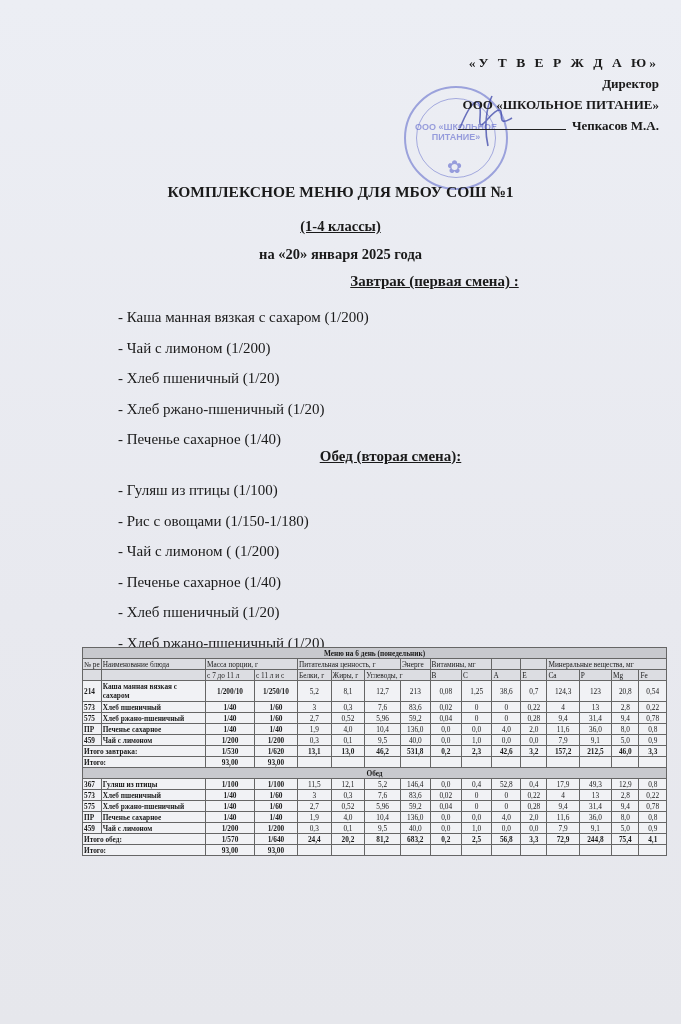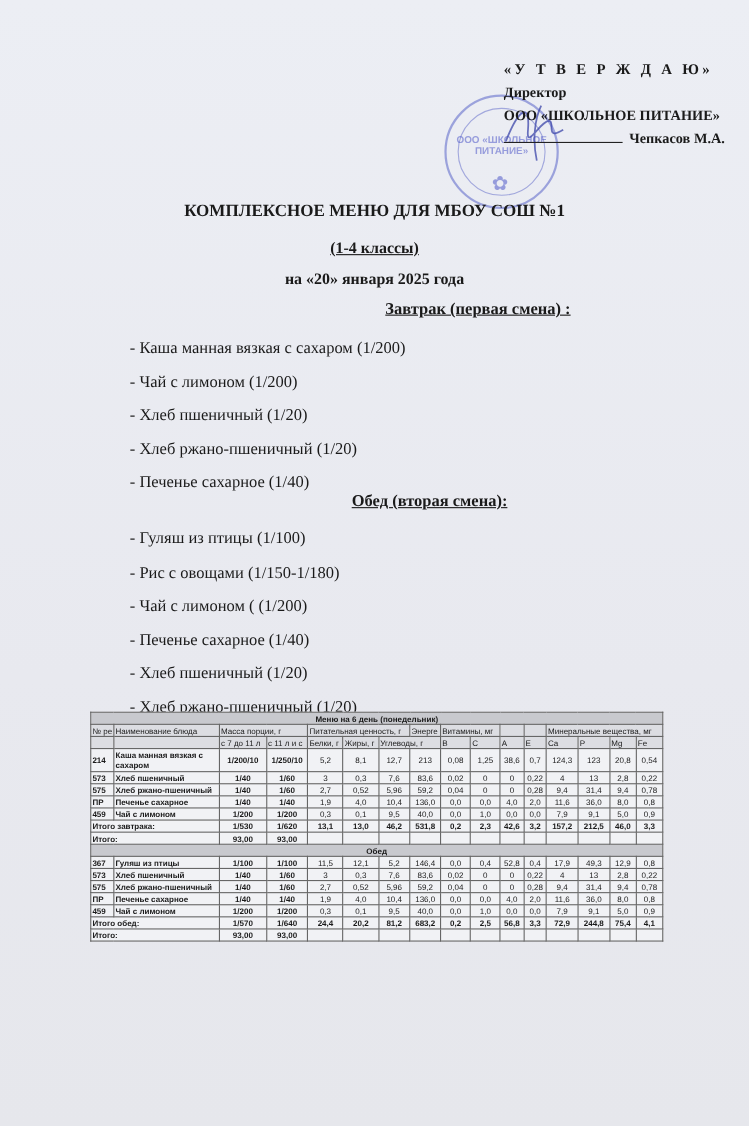--- a/index.html
+++ b/index.html
@@ -1,37 +1,37 @@
 <!DOCTYPE html>
 <html><head>
 <meta charset="utf-8">
 <style>
   html,body{margin:0;padding:0;}
   body{width:681px;height:1024px;background:#e9eaf0;font-family:"Liberation Serif",serif;color:#1a1a1a;position:relative;overflow:hidden;}
   .page{position:absolute;left:0;top:0;width:681px;height:1024px;background:linear-gradient(180deg,#eceef4 0%,#e8e9ef 60%,#e6e7ec 100%);}
-  .approve{position:absolute;right:22px;top:52px;text-align:left;font-weight:bold;font-size:13px;line-height:21px;}
+  .approve{position:absolute;right:22px;top:52px;text-align:right;font-weight:bold;font-size:13px;line-height:21px;}
   .approve .a1{letter-spacing:3px;font-size:13.5px;}
   .approve .sigline{display:inline-block;width:108px;border-bottom:1px solid #222;margin-right:6px;vertical-align:baseline;}
   .stamp{position:absolute;left:404px;top:86px;width:104px;height:104px;border-radius:50%;border:2px solid rgba(90,100,200,.55);box-sizing:border-box;}
   .stamp:before{content:"";position:absolute;left:10px;top:10px;right:10px;bottom:10px;border-radius:50%;border:1px solid rgba(90,100,200,.5);}
   .stamp .in{position:absolute;left:0;right:0;top:34px;text-align:center;color:rgba(80,90,200,.55);font-family:"Liberation Sans",sans-serif;font-size:9px;font-weight:bold;line-height:10px;}
   .stamp .knot{position:absolute;left:41px;top:68px;font-size:18px;color:rgba(80,90,200,.55);}
   .signature{position:absolute;left:452px;top:88px;width:70px;height:60px;}
   .center{position:absolute;left:0;width:681px;text-align:center;font-weight:bold;}
   .title{top:183px;font-size:15.5px;}
   .grade{top:218px;font-size:14.5px;text-decoration:underline;}
   .date{top:246px;font-size:14.5px;}
   .sec{font-size:15px;text-decoration:underline;}
   .s1{top:273px;left:0;width:681px;padding-left:100px;box-sizing:border-box;margin-left:44px;}
   .s2{top:448px;padding-left:100px;box-sizing:border-box;}
   .items{position:absolute;left:118px;font-size:15px;line-height:30.5px;}
   .items1{top:302px;}
   .items2{top:475px;}
   .tablewrap{position:absolute;left:82px;top:647px;width:585px;}
-  table{border-collapse:collapse;width:521px;font-family:Liberation Sans, sans-serif;font-size:7.3px;background:#f1f2f5;}
+  table{border-collapse:collapse;width:585px;font-family:Liberation Serif, serif;font-size:7.3px;background:#f1f2f5;}
   td{border:1px solid #666;padding:0 1px;height:10px;white-space:nowrap;overflow:hidden;}
   .hd td{background:#dcdde2;}
   .band td{background:#c8c9ce;font-weight:bold;text-align:center;}
   .num{text-align:center;font-weight:normal;}
   .b{font-weight:bold;}
   .dish{font-weight:bold;}
   .tot td{font-weight:bold;}
   .r{}
   tr.tall td{height:20px;}
 </style>

